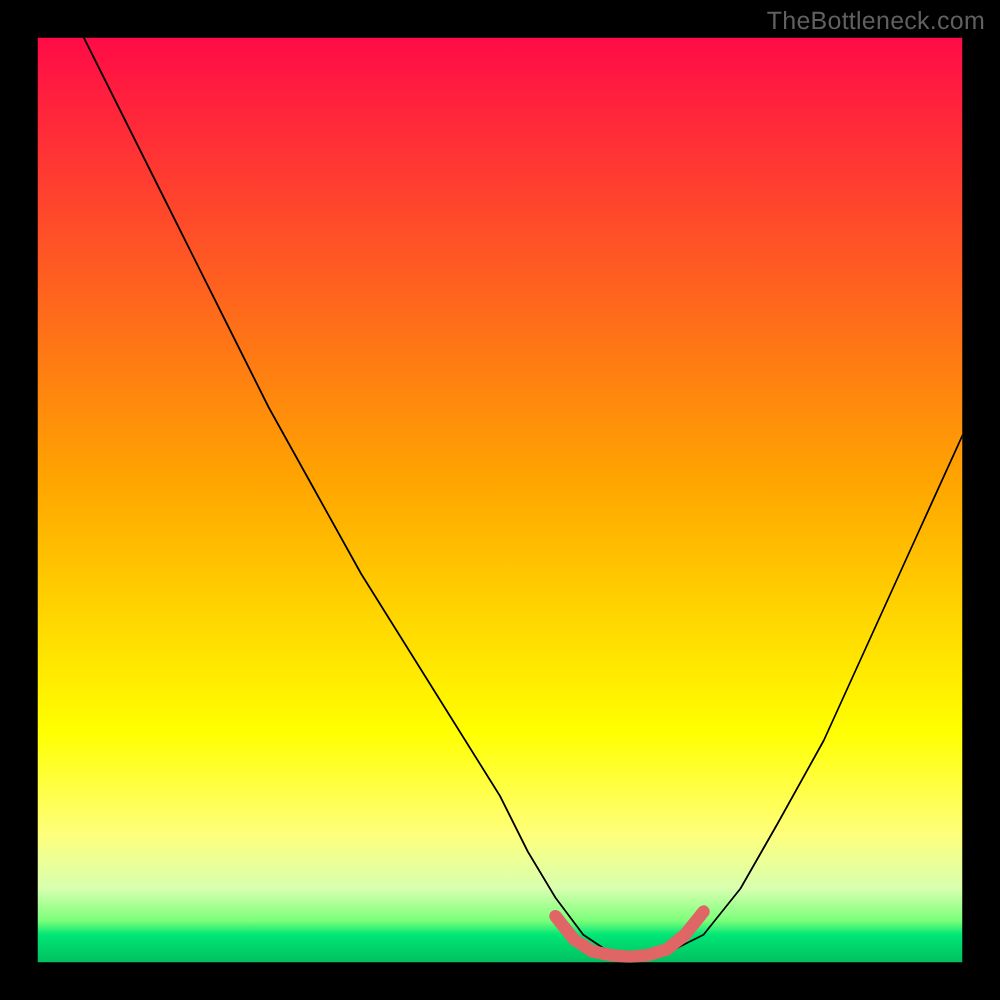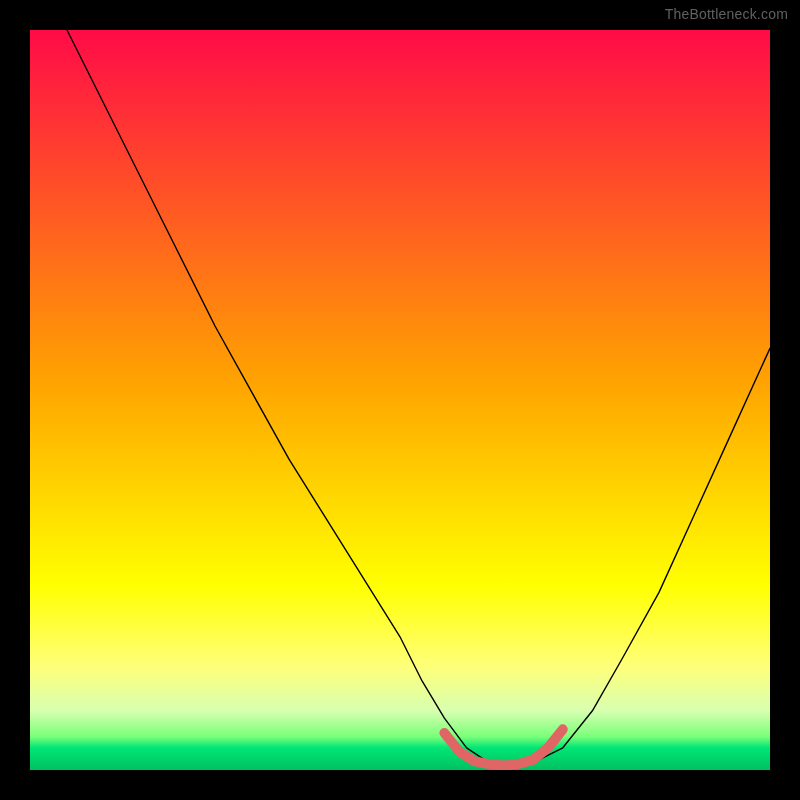--- a/index.html
+++ b/index.html
@@ -21,21 +21,21 @@
     left: 30px;
     top: 30px;
     width: 740px;
     height: 740px;
   }
   .watermark {
     position: absolute;
     top: 6px;
     right: 12px;
     color: #606060;
-    font-size: 14px;
+    font-size: 20px;
     font-weight: 500;
     letter-spacing: 0.2px;
   }
   svg { display: block; }
 </style>
 </head>
 <body>
 
 <div class="chart-container">
 

